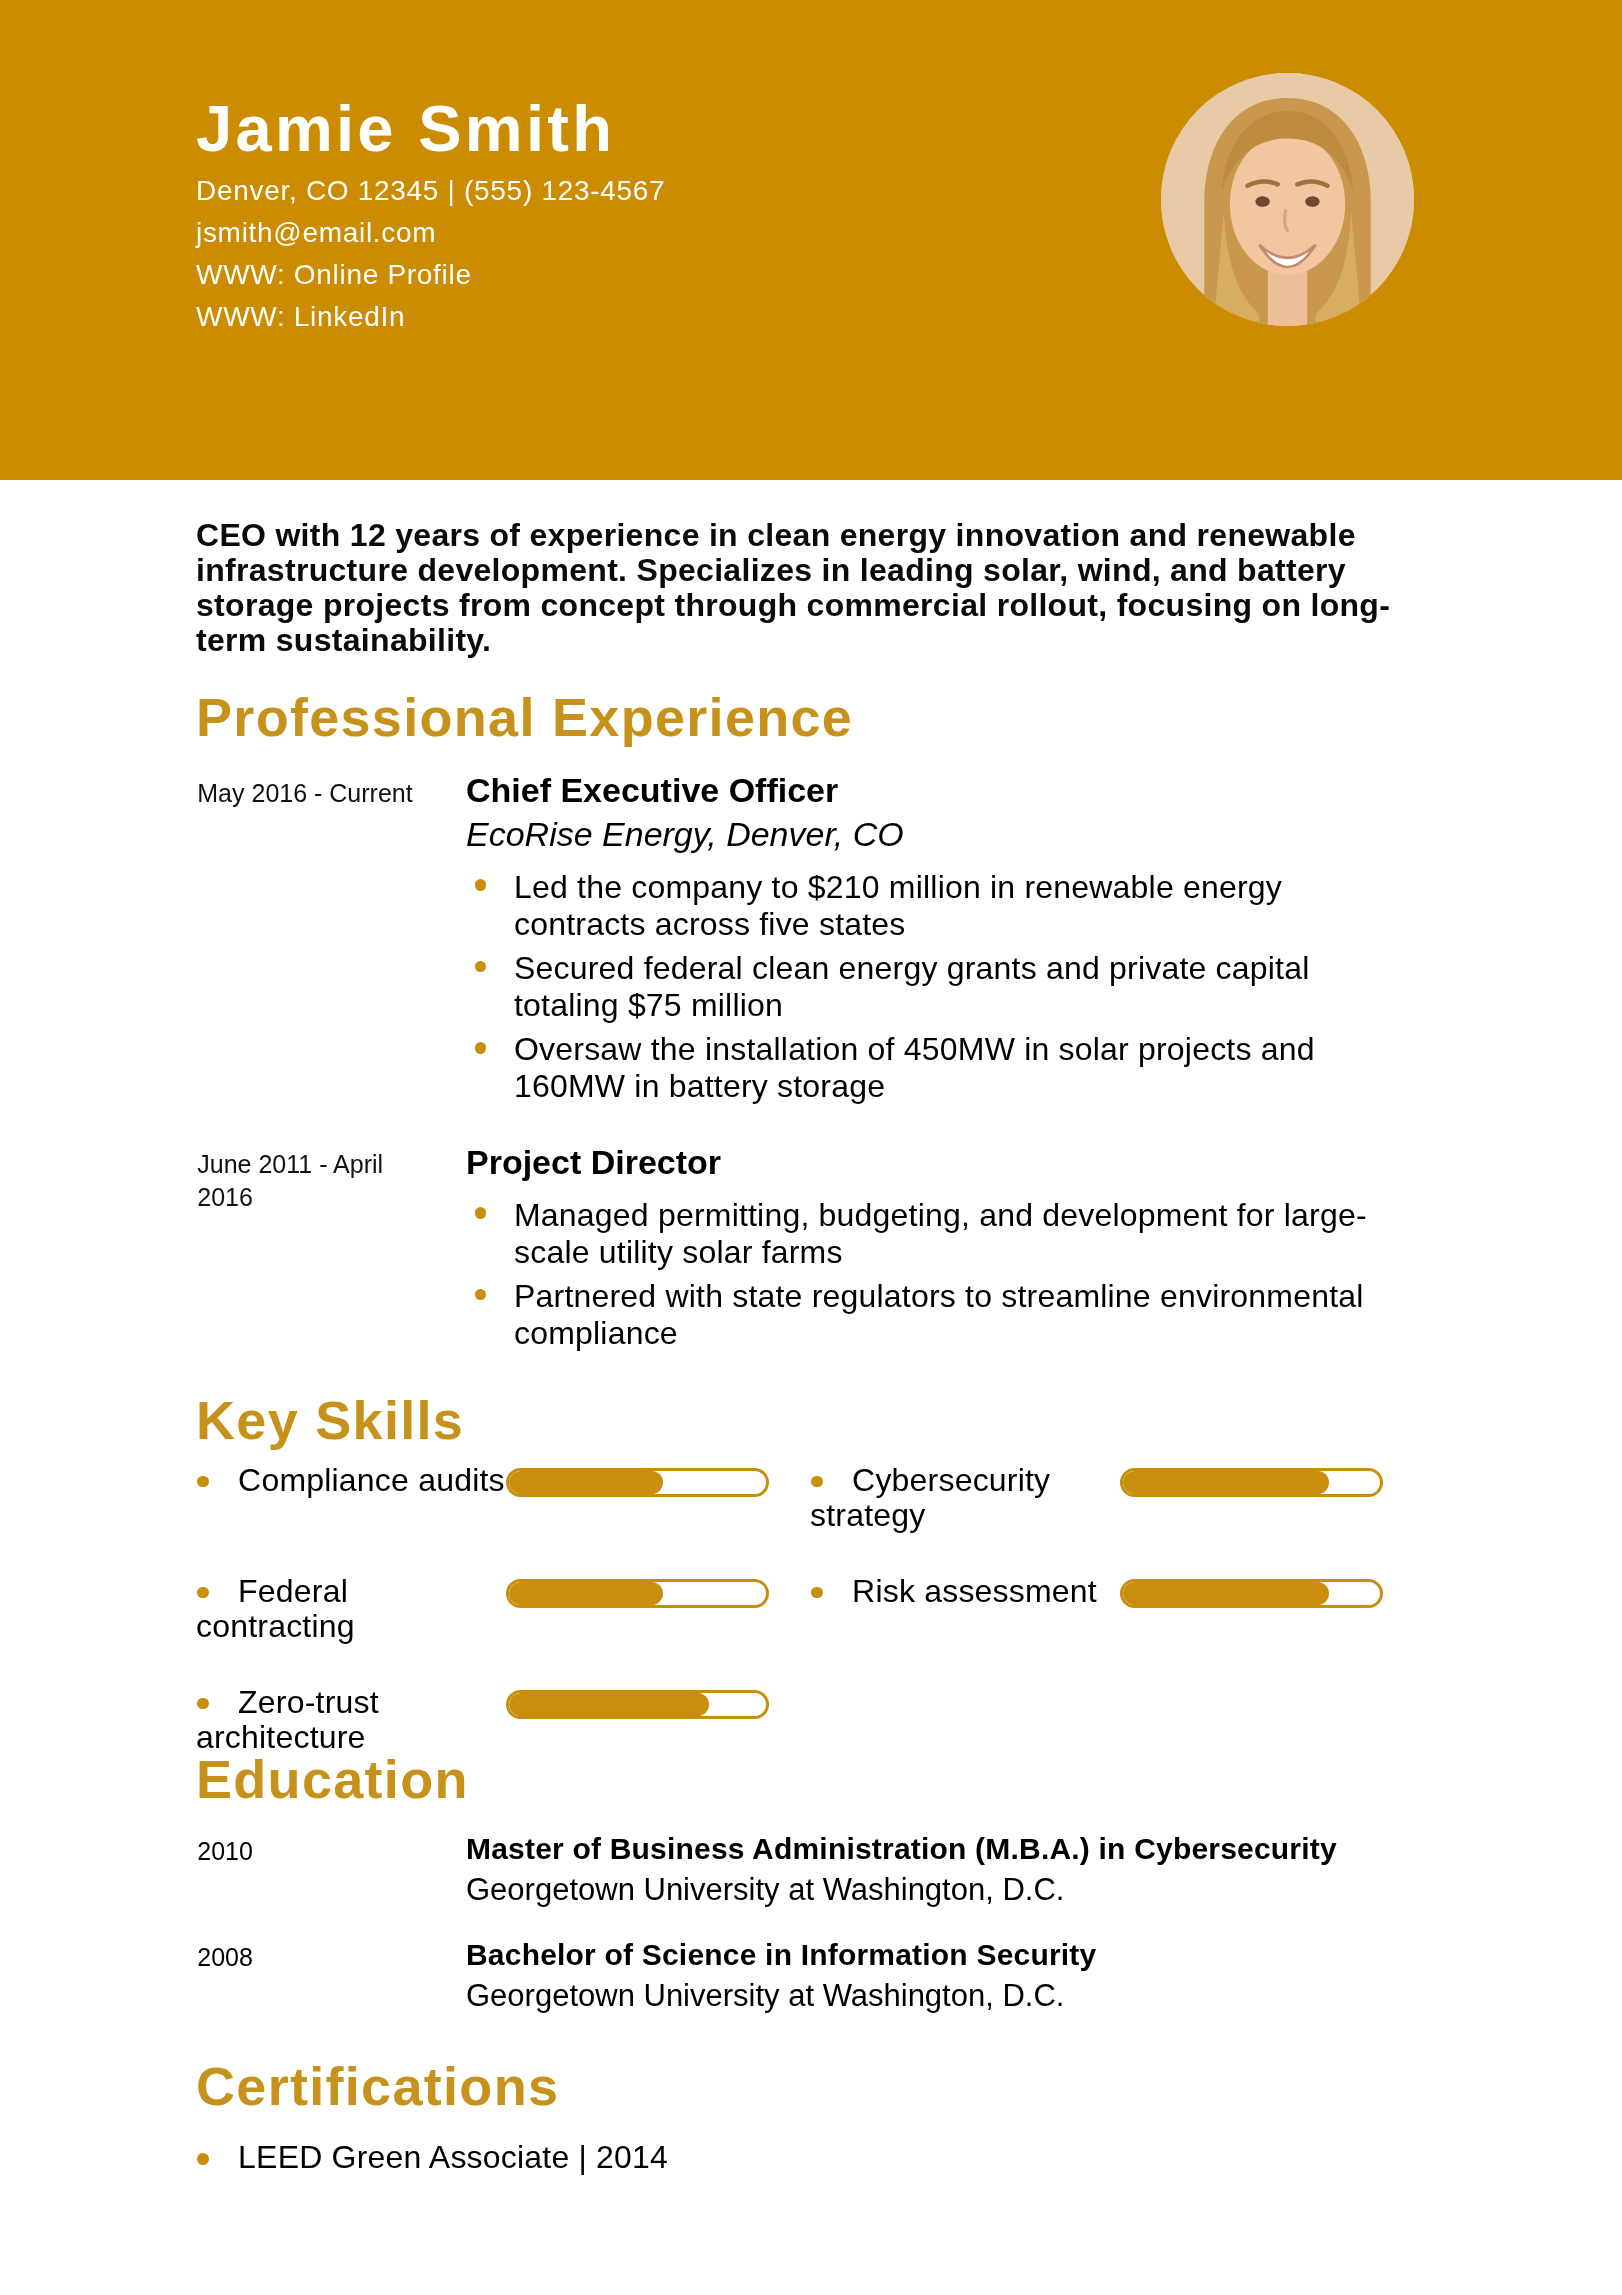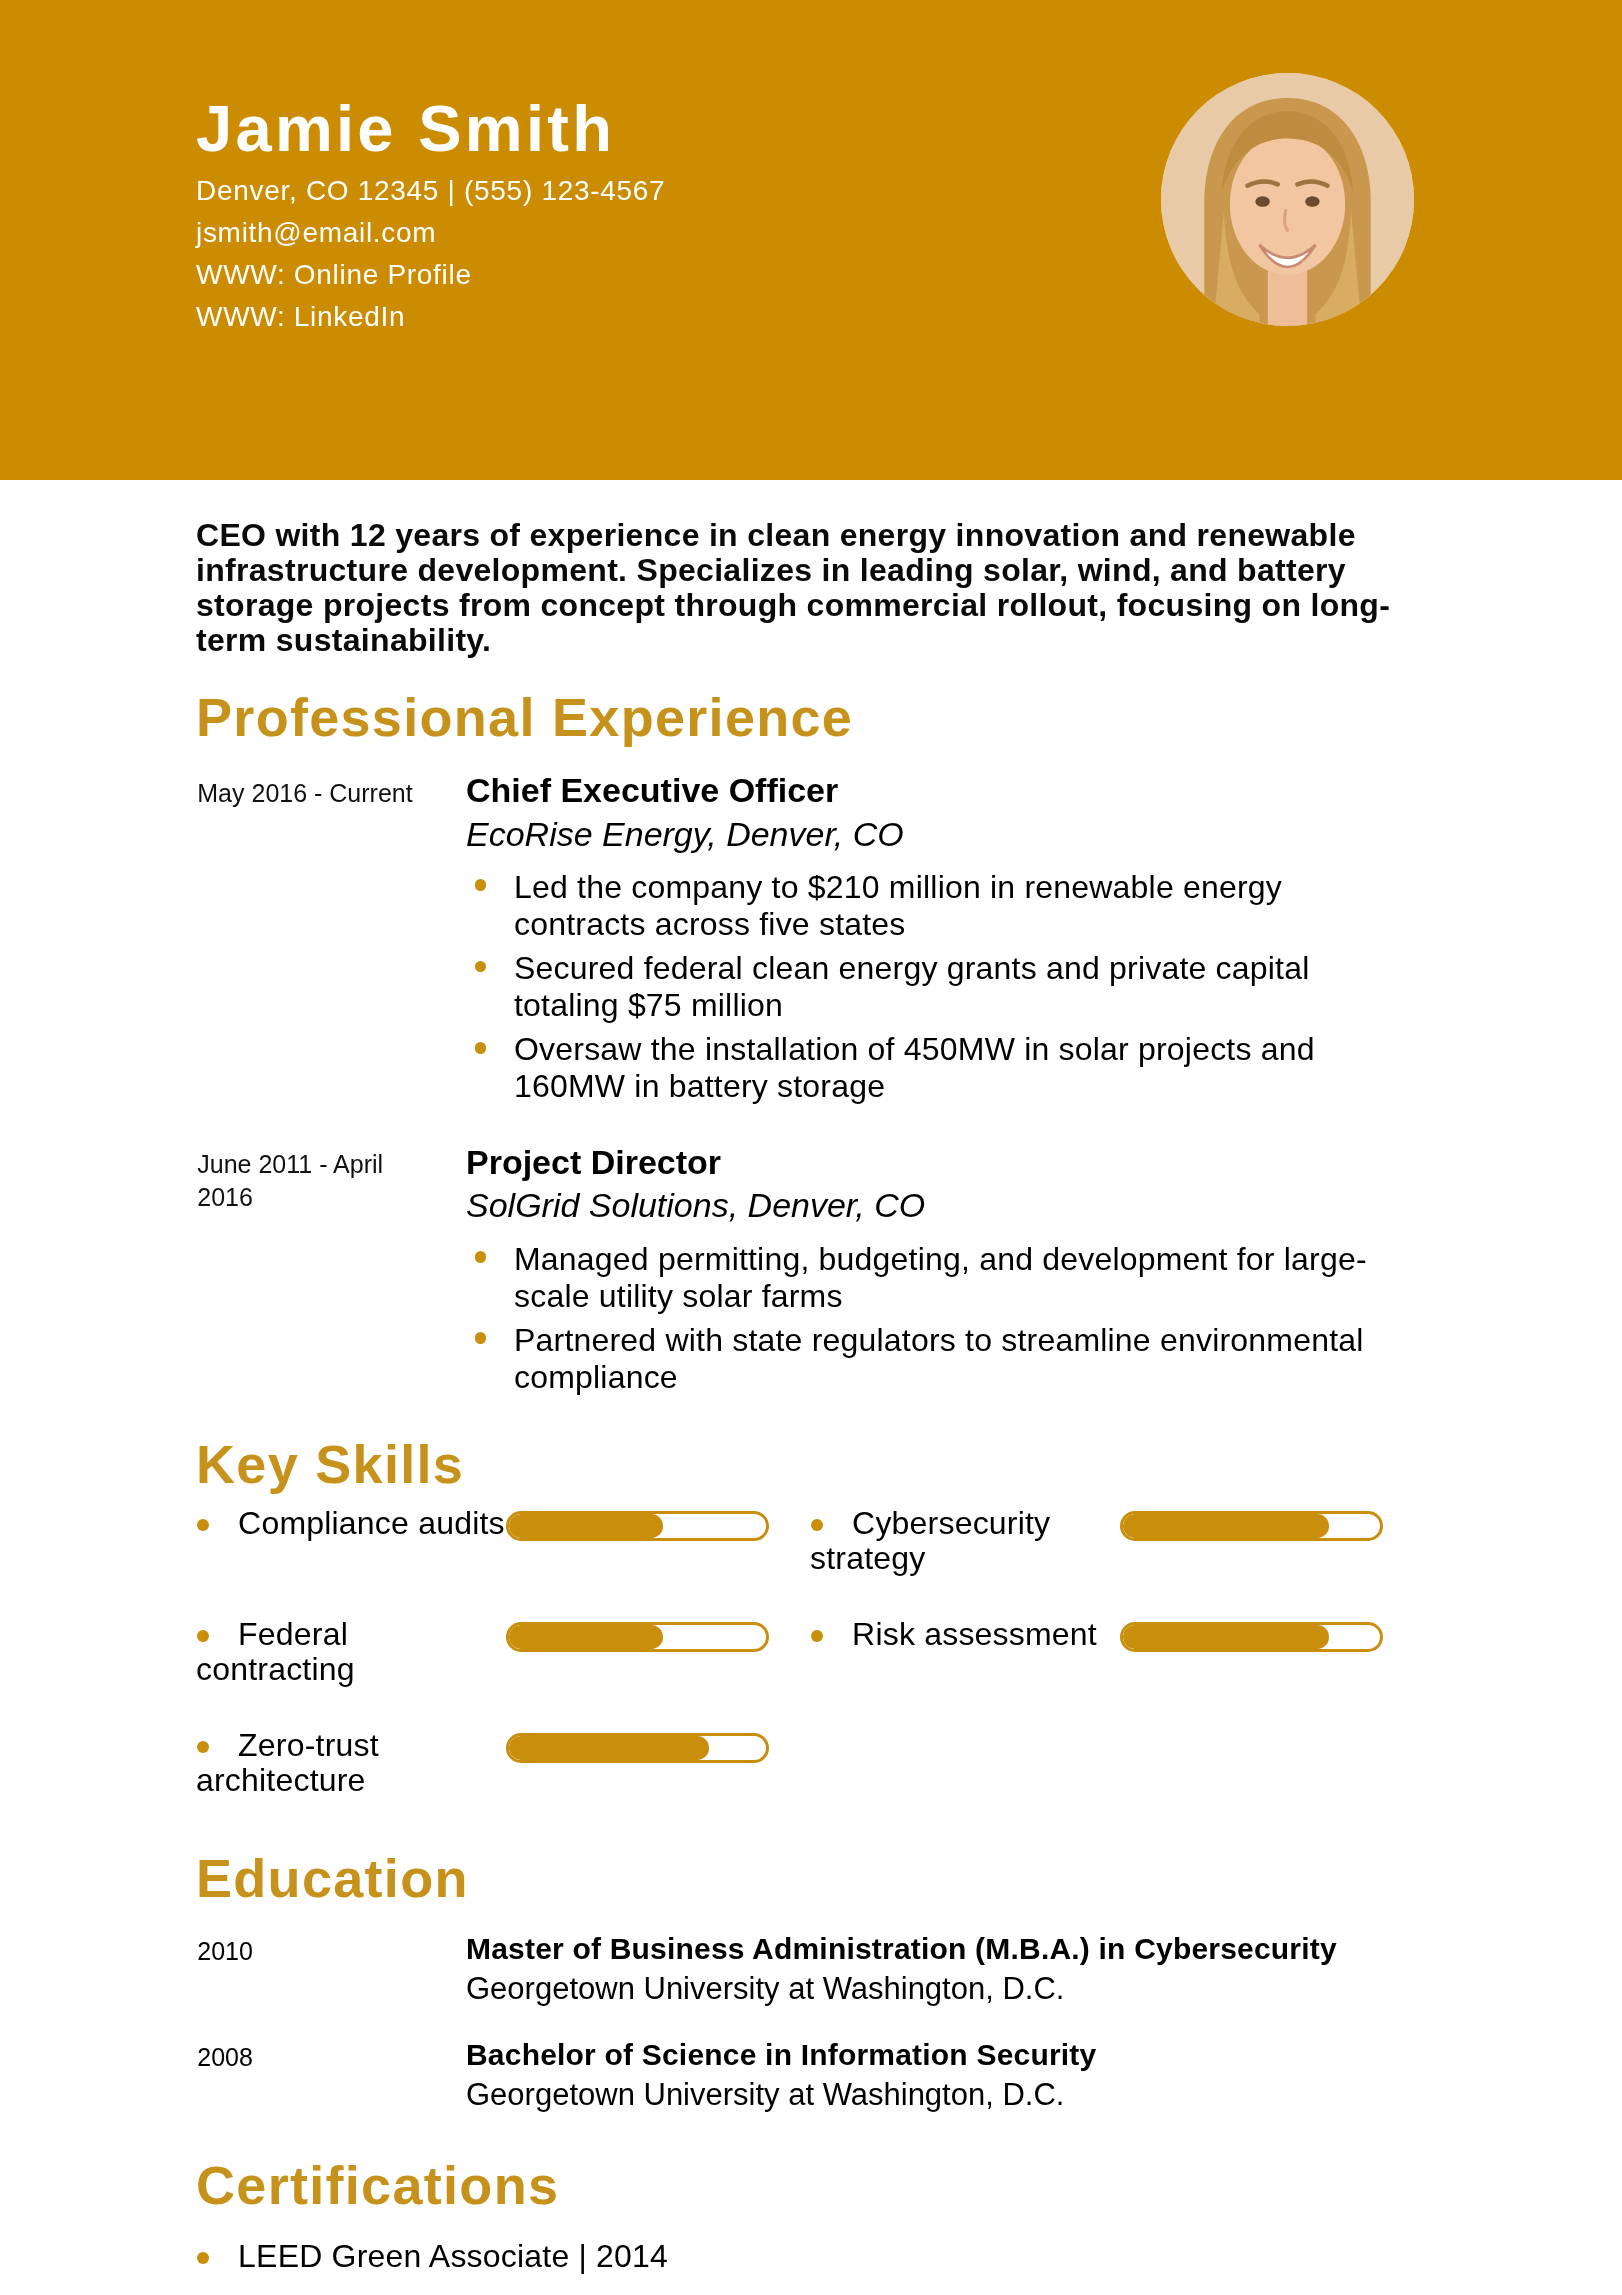--- a/index.html
+++ b/index.html
@@ -39,21 +39,21 @@
   .summary{
     margin:38px 0 0 0;font-size:32px;line-height:35px;font-weight:bold;
     letter-spacing:0.3px;max-width:1237px;color:#0a0a0a;
   }
   h2{
     color:var(--heading);font-size:54px;line-height:48px;font-weight:bold;
     letter-spacing:1.3px;margin:0;
   }
   .h-exp{margin-top:35px;}
   .h-skills{margin-top:37px;}
-  .h-edu{margin-top:56px;}
+  .h-edu{}
   .h-cert{margin-top:47px;}
   .job{display:grid;grid-template-columns:270px 1fr;margin-top:29px;}
   .dates{font-size:25px;line-height:33px;padding:6.5px 46px 0 1.3px;color:#111;}
   .job-title{font-size:34px;line-height:41px;font-weight:bold;}
   .job-company{font-size:34px;line-height:41px;font-style:italic;margin-top:2.6px;}
   .bullets{margin-top:14.4px;}
   .xbullet{
     position:relative;padding-left:48px;font-size:32px;line-height:37px;
     margin-bottom:7.2px;max-width:916px;letter-spacing:0.2px;
   }
@@ -127,21 +127,20 @@
         <div class="xbullet"><span class="dot"></span><span>Secured federal clean energy grants and private capital totaling $75 million</span></div>
         <div class="xbullet"><span class="dot"></span><span>Oversaw the installation of 450MW in solar projects and 160MW in battery storage</span></div>
       </div>
     </div>
   </section>
 
   <section class="job">
     <div class="dates">June 2011 - April 2016</div>
     <div class="job-main">
       <div class="job-title">Project Director</div>
-      <div class="job-company">SolGrid Solutions, Denver, CO</div>
       <div class="bullets">
         <div class="xbullet"><span class="dot"></span><span>Managed permitting, budgeting, and development for large-scale utility solar farms</span></div>
         <div class="xbullet"><span class="dot"></span><span>Partnered with state regulators to streamline environmental compliance</span></div>
       </div>
     </div>
   </section>
 
   <h2 class="h-skills">Key Skills</h2>
 
   <div class="skills">

